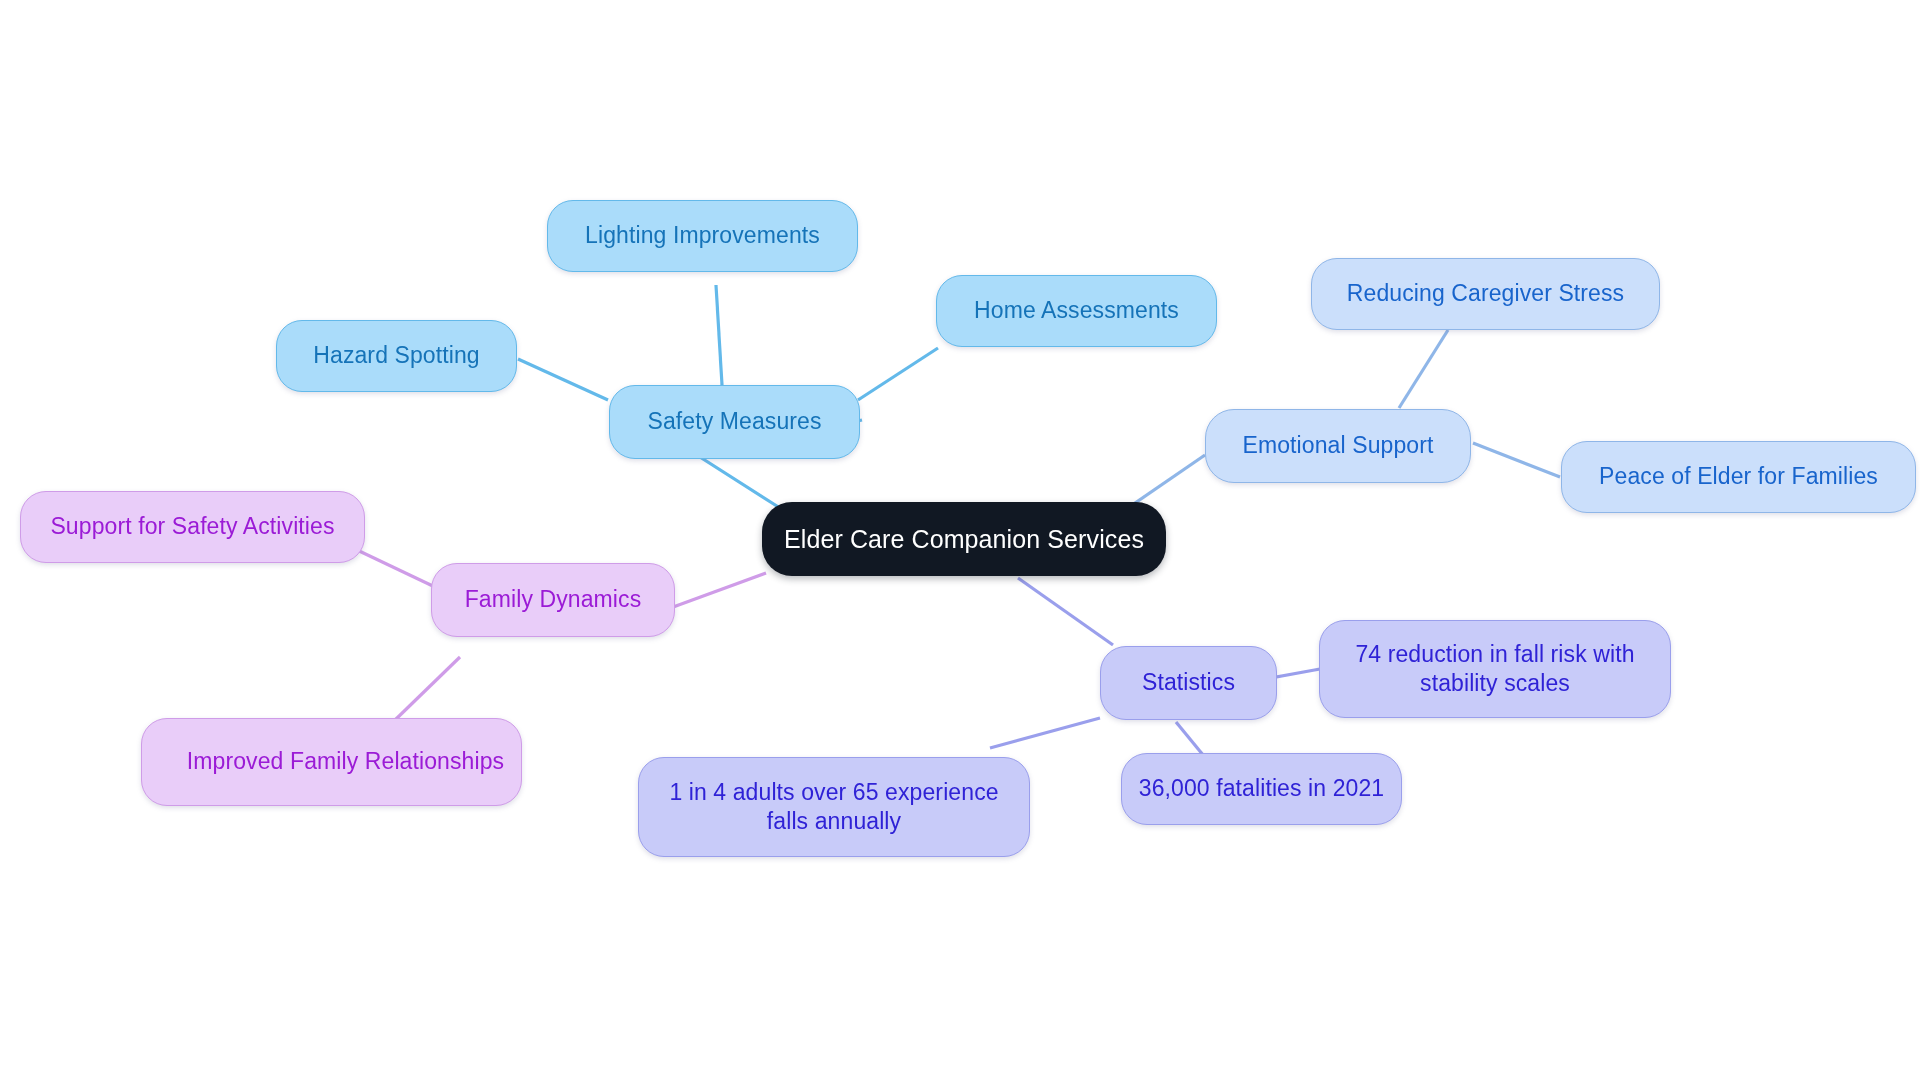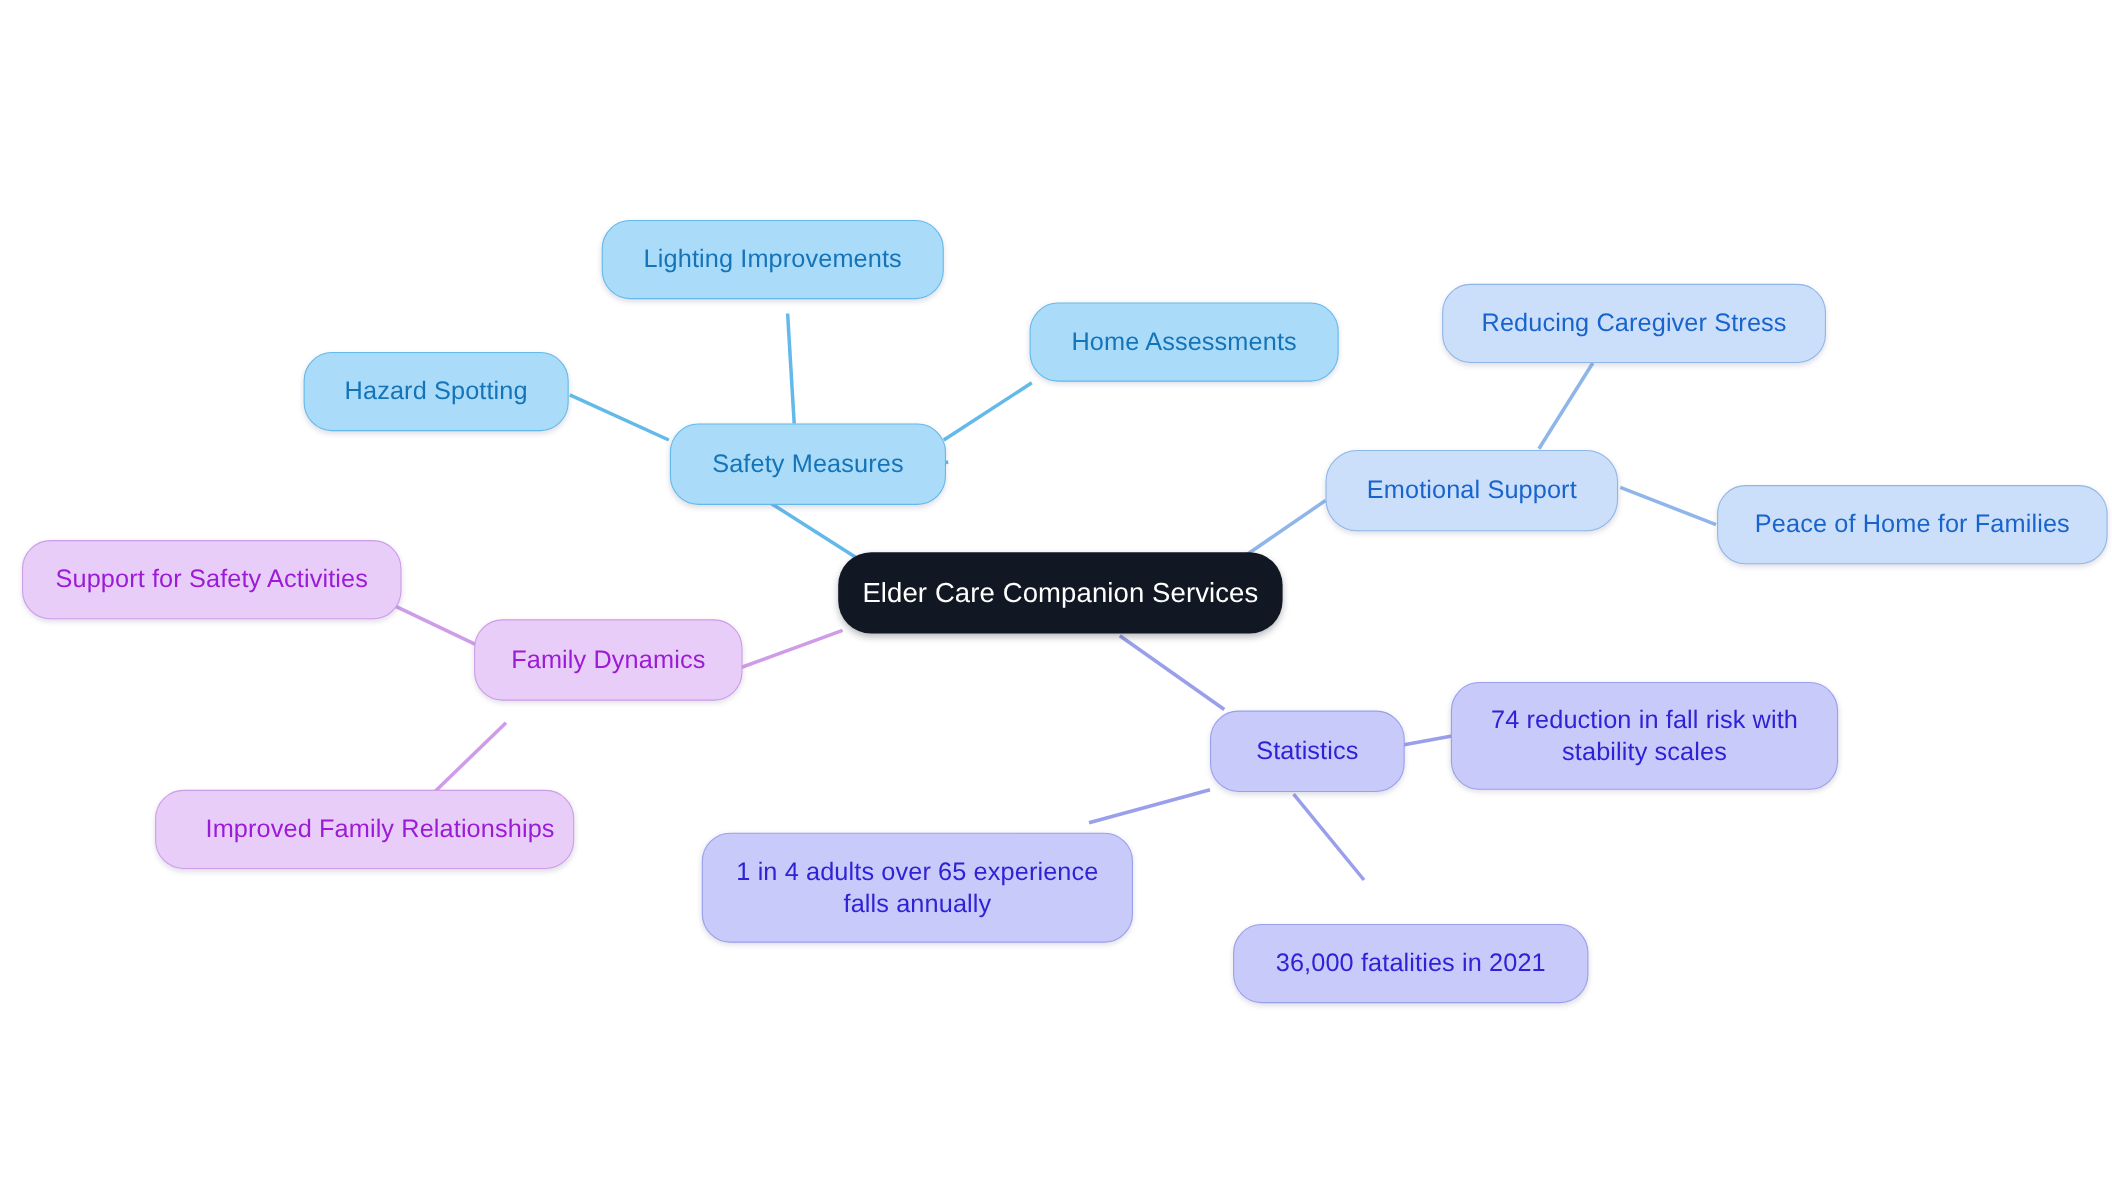--- a/index.html
+++ b/index.html
@@ -122,31 +122,31 @@
   <div class="node blue-1 node-shadow" style="left:547px; top:200px; width:311px; height:72px;">Lighting Improvements</div>
 
   <div class="node blue-1 node-shadow" style="left:276px; top:320px; width:241px; height:72px;">Hazard Spotting</div>
 
   <div class="node blue-1 node-shadow" style="left:936px; top:275px; width:281px; height:72px;">Home Assessments</div>
 
   <div class="node blue-2 node-shadow" style="left:1205px; top:409px; width:266px; height:74px;border-radius:29px;">Emotional Support</div>
 
   <div class="node blue-2 node-shadow" style="left:1311px; top:258px; width:349px; height:72px;">Reducing Caregiver Stress</div>
 
-  <div class="node blue-2 node-shadow" style="left:1561px; top:441px; width:355px; height:72px;">Peace of Home for Families</div>
+  <div class="node blue-2 node-shadow" style="left:1561px; top:441px; width:355px; height:72px;">Peace of Elder for Families</div>
 
   <div class="node periwinkle node-shadow" style="left:1052px; top:646px; width:177px; height:74px;margin-left:48px;">Statistics</div>
 
   <div class="node periwinkle node-shadow" style="left:1319px; top:620px; width:352px; height:98px;">74 reduction in fall risk with
 stability scales</div>
 
   <div class="node periwinkle node-shadow" style="left:638px; top:757px; width:392px; height:100px;">1 in 4 adults over 65 experience
 falls annually</div>
 
-  <div class="node periwinkle node-shadow" style="left:1121px; top:840px; width:323px; height:72px;">36,000 fatalities in 2021</div>
+  <div class="node periwinkle node-shadow" style="left:1121px; top:753px; width:281px; height:72px;">36,000 fatalities in 2021</div>
 
   <div class="node violet node-shadow" style="left:431px; top:563px; width:244px; height:74px;">Family Dynamics</div>
 
   <div class="node violet node-shadow" style="left:20px; top:491px; width:345px; height:72px;">Support for Safety Activities</div>
 
-  <div class="node violet node-shadow" style="left:141px; top:718px; width:381px; height:72px;padding-left:28px;">Improved Family Relationships</div>
+  <div class="node violet node-shadow" style="left:141px; top:718px; width:381px; height:88px;padding-left:28px;">Improved Family Relationships</div>
 
 </div>
 
 </body></html>

